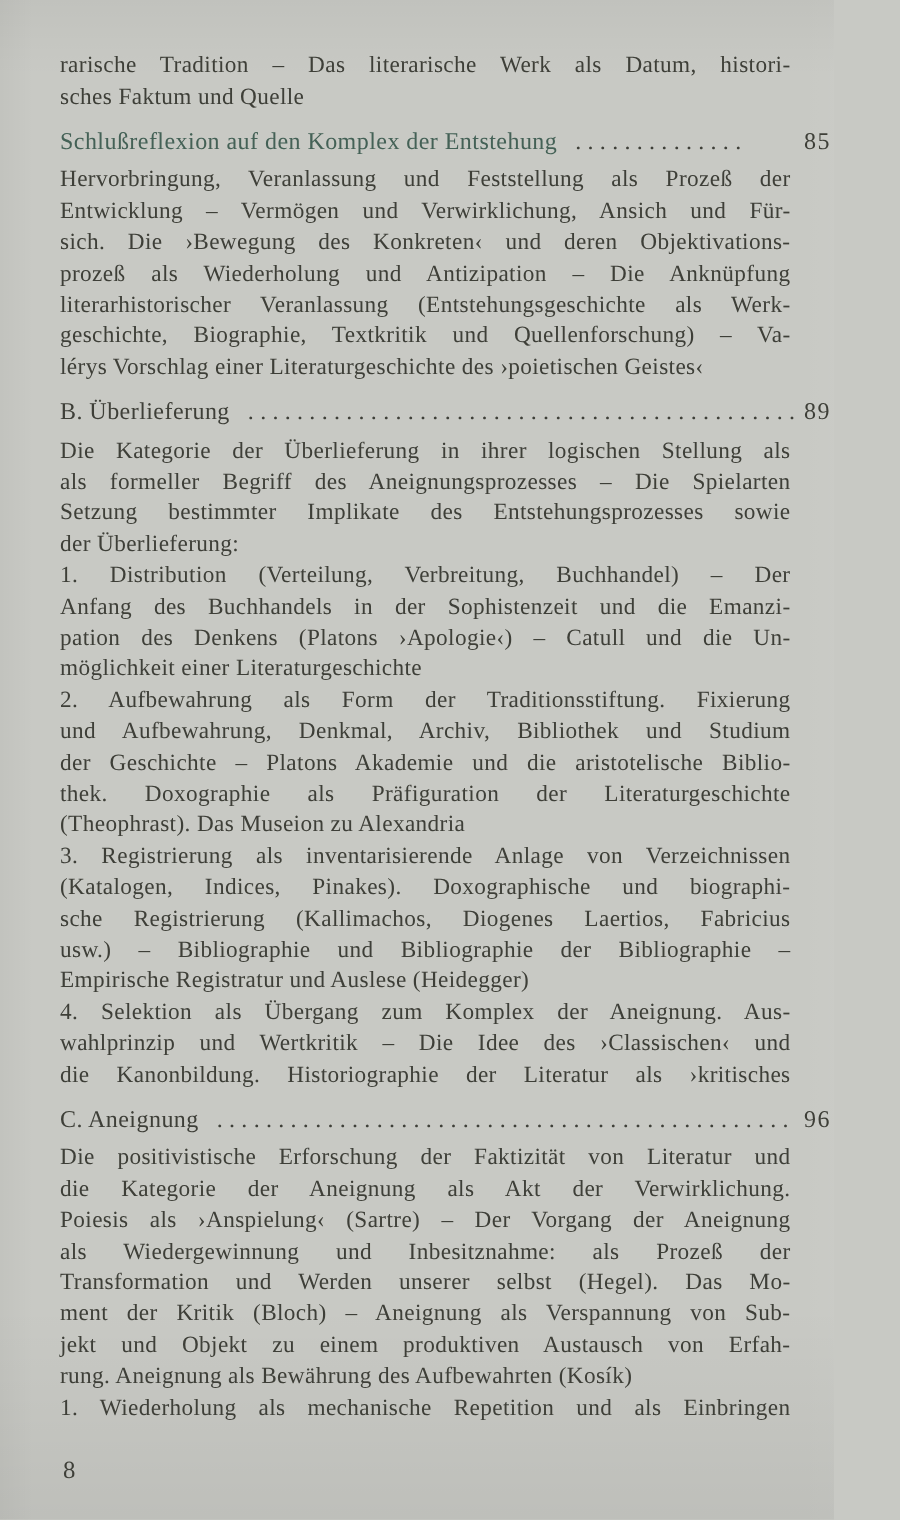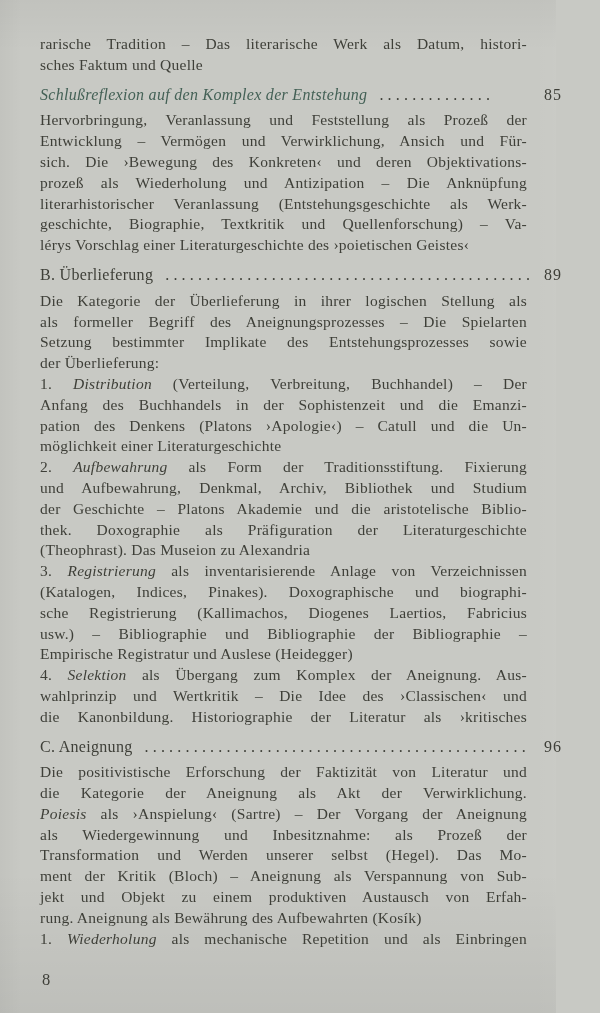--- a/index.html
+++ b/index.html
@@ -30,43 +30,43 @@
   .line {
     font-size: 15.5px;
     line-height: 20.8px;
     letter-spacing: 0.25px;
     text-align: justify;
     text-align-last: justify;
     white-space: normal;
     color: var(--ink);
   }
   .line.end { text-align-last: left; }
-  .it { font-style: italic; }
+  .it { }
   .toc {
     display: flex;
     align-items: baseline;
     width: 522px;
     margin: 9px 0 5px 0;
     font-size: 16px;
     line-height: 20.8px;
     letter-spacing: 0.3px;
   }
   .toc .title { white-space: nowrap; }
-  .toc.italic-entry .title { font-style: italic; color: var(--accent); text-align: center; }
+  .toc.italic-entry .title { color: var(--accent); text-align: center; }
   .toc .dots {
     flex: 1;
     overflow: hidden;
     white-space: nowrap;
     letter-spacing: 4.2px;
     margin: 0 6px 0 12px;
     color: var(--ink);
   }
   .toc .pagenum {
     min-width: 26px;
-    text-align: right;
+    text-align: left;
     letter-spacing: 1px;
   }
   .folio {
     position: absolute;
     left: 42px;
     top: 970px;
     font-size: 16.5px;
     letter-spacing: 0.3px;
   }
 </style>

